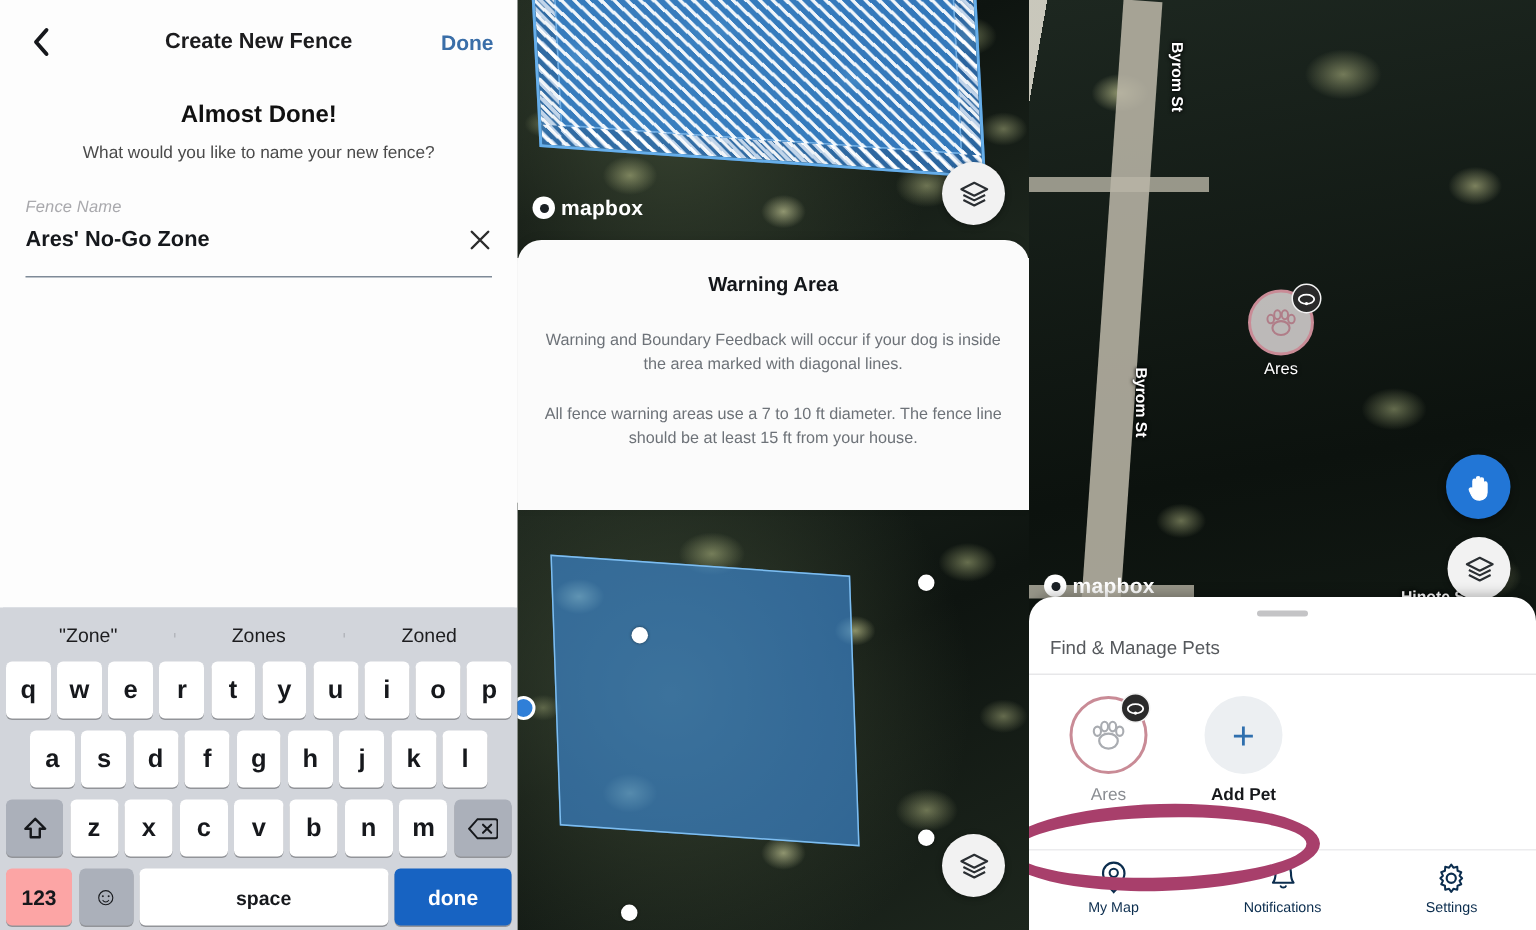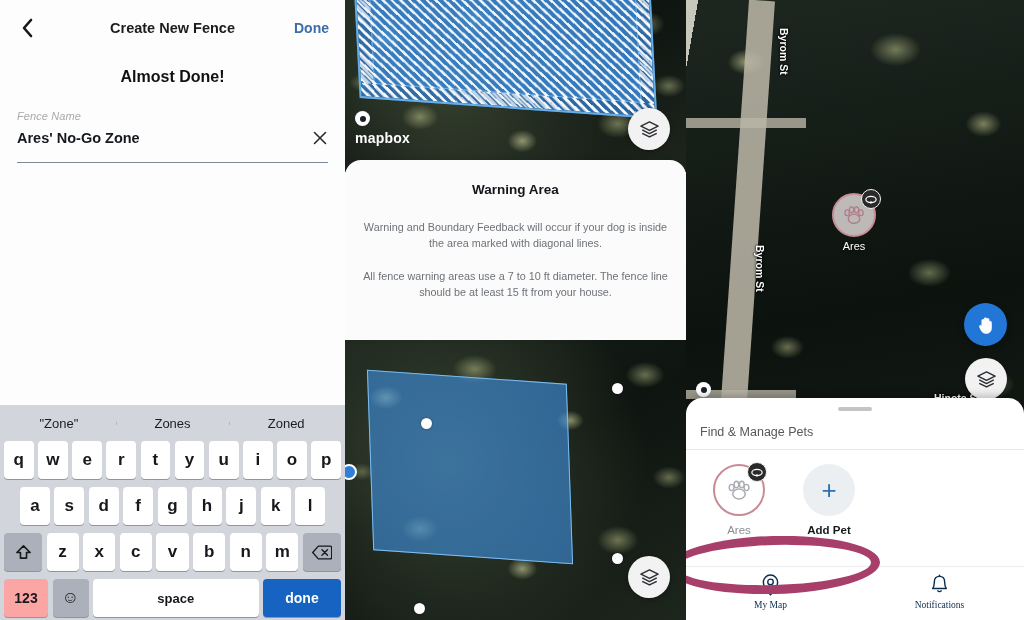--- a/index.html
+++ b/index.html
@@ -185,25 +185,24 @@
       radial-gradient(ellipse 28px 20px at 22% 68%, rgba(158,164,116,.7), transparent 65%),
       radial-gradient(ellipse 24px 18px at 52% 82%, rgba(180,184,138,.75), transparent 62%),
       radial-gradient(ellipse 32px 22px at 80% 72%, rgba(146,152,108,.7), transparent 65%),
       radial-gradient(ellipse 20px 14px at 5% 48%, rgba(130,138,98,.6), transparent 62%),
       radial-gradient(ellipse 26px 18px at 95% 50%, rgba(150,156,112,.62), transparent 62%),
       radial-gradient(circle at 30% 45%, rgba(60,72,52,.9), transparent 70%),
       linear-gradient(155deg, #1b241c 0%, #0e1410 45%, #1d261d 100%);
   }
   .mapbox-logo {
     position: absolute;
-    display: flex; align-items: flex-start; gap: 4px;
+    display: flex; align-items: flex-end; gap: 4px;
     color: #ffffff;
     z-index: 6;
     cursor: pointer;
-    flex-direction: column;
   }
   .mapbox-logo .mb-mark {
     width: 15px; height: 15px; border-radius: 50%;
     background: #fff;
     display: flex; align-items: center; justify-content: center;
   }
   .mapbox-logo .mb-mark i {
     width: 6px; height: 6px; border-radius: 50%;
     background: #1b2024; display: block;
   }
@@ -455,21 +454,20 @@
     width: 338px; height: 54px;
     display: flex;
     border-top: 1px solid #ececee;
     background: #fff;
   }
   .tab {
     flex: 1;
     display: flex; flex-direction: column; align-items: center; justify-content: flex-start;
     padding-top: 6px;
     cursor: pointer;
-    font-family: Liberation Serif, serif;
   }
   .tab-icon { height: 24px; display: flex; align-items: center; color: #0b2d4e; }
   .tab-icon svg { display: block; }
   .tab-label { font-size: 9.5px; color: #0b2d4e; margin-top: 3px; }
 
   
   .annot {
     position: absolute;
     left: -18px; bottom: 26px;
     width: 212px; height: 58px;
@@ -491,20 +489,21 @@
       <div class="back-chevron">
         <svg width="13" height="20" viewBox="0 0 13 20" fill="none">
           <path d="M10 2 L3 10 L10 18" stroke="#16181c" stroke-width="2.6" stroke-linecap="round" stroke-linejoin="round"></path>
         </svg>
       </div>
       <div class="nav-title">Create New Fence</div>
       <div class="nav-done">Done</div>
     </div>
 
     <div class="headline">Almost Done!</div>
+    <div class="subhead">What would you like to name your new fence?</div>
 
     <div class="field-wrap">
       <div class="field-label">Fence Name</div>
       <div class="field-row">
         <div class="field-value">Ares' No-Go Zone</div>
         <div class="field-clear">
           <svg width="14" height="14" viewBox="0 0 14 14">
             <path d="M1.5 1.5 L12.5 12.5 M12.5 1.5 L1.5 12.5" stroke="#2b2b2b" stroke-width="1.6" stroke-linecap="round"></path>
           </svg>
         </div>
@@ -713,18 +712,27 @@
         <div class="tab">
           <span class="tab-icon">
             <svg width="19" height="22" viewBox="0 0 20 23">
               <path d="M10 2.4 C6.6 2.4 4.6 4.8 4.6 8 C4.6 13 2.8 15.2 2.8 15.2 H17.2 C17.2 15.2 15.4 13 15.4 8 C15.4 4.8 13.4 2.4 10 2.4 Z" fill="none" stroke="#0b2d4e" stroke-width="1.5" stroke-linejoin="round"></path>
               <path d="M10 1.2 V2.4" stroke="#0b2d4e" stroke-width="1.5" stroke-linecap="round"></path>
               <path d="M8.2 17.6 C8.6 18.8 11.4 18.8 11.8 17.6" fill="none" stroke="#0b2d4e" stroke-width="1.4" stroke-linecap="round"></path>
             </svg>
           </span>
           <span class="tab-label">Notifications</span>
         </div>
+        <div class="tab">
+          <span class="tab-icon">
+            <svg width="21" height="21" viewBox="0 0 22 22">
+              <circle cx="11" cy="11" r="3.2" fill="none" stroke="#0b2d4e" stroke-width="1.5"></circle>
+              <path d="M11 1.4 L12.5 3.6 L15.2 3 L15.4 5.8 L18 6.8 L16.8 9.2 L18.6 11 L16.8 12.8 L18 15.2 L15.4 16.2 L15.2 19 L12.5 18.4 L11 20.6 L9.5 18.4 L6.8 19 L6.6 16.2 L4 15.2 L5.2 12.8 L3.4 11 L5.2 9.2 L4 6.8 L6.6 5.8 L6.8 3 L9.5 3.6 Z" fill="none" stroke="#0b2d4e" stroke-width="1.4" stroke-linejoin="round"></path>
+            </svg>
+          </span>
+          <span class="tab-label">Settings</span>
+        </div>
       </div>
 
       <div class="annot"></div>
     </div>
   </div>
 </div>
 
 </body></html>

